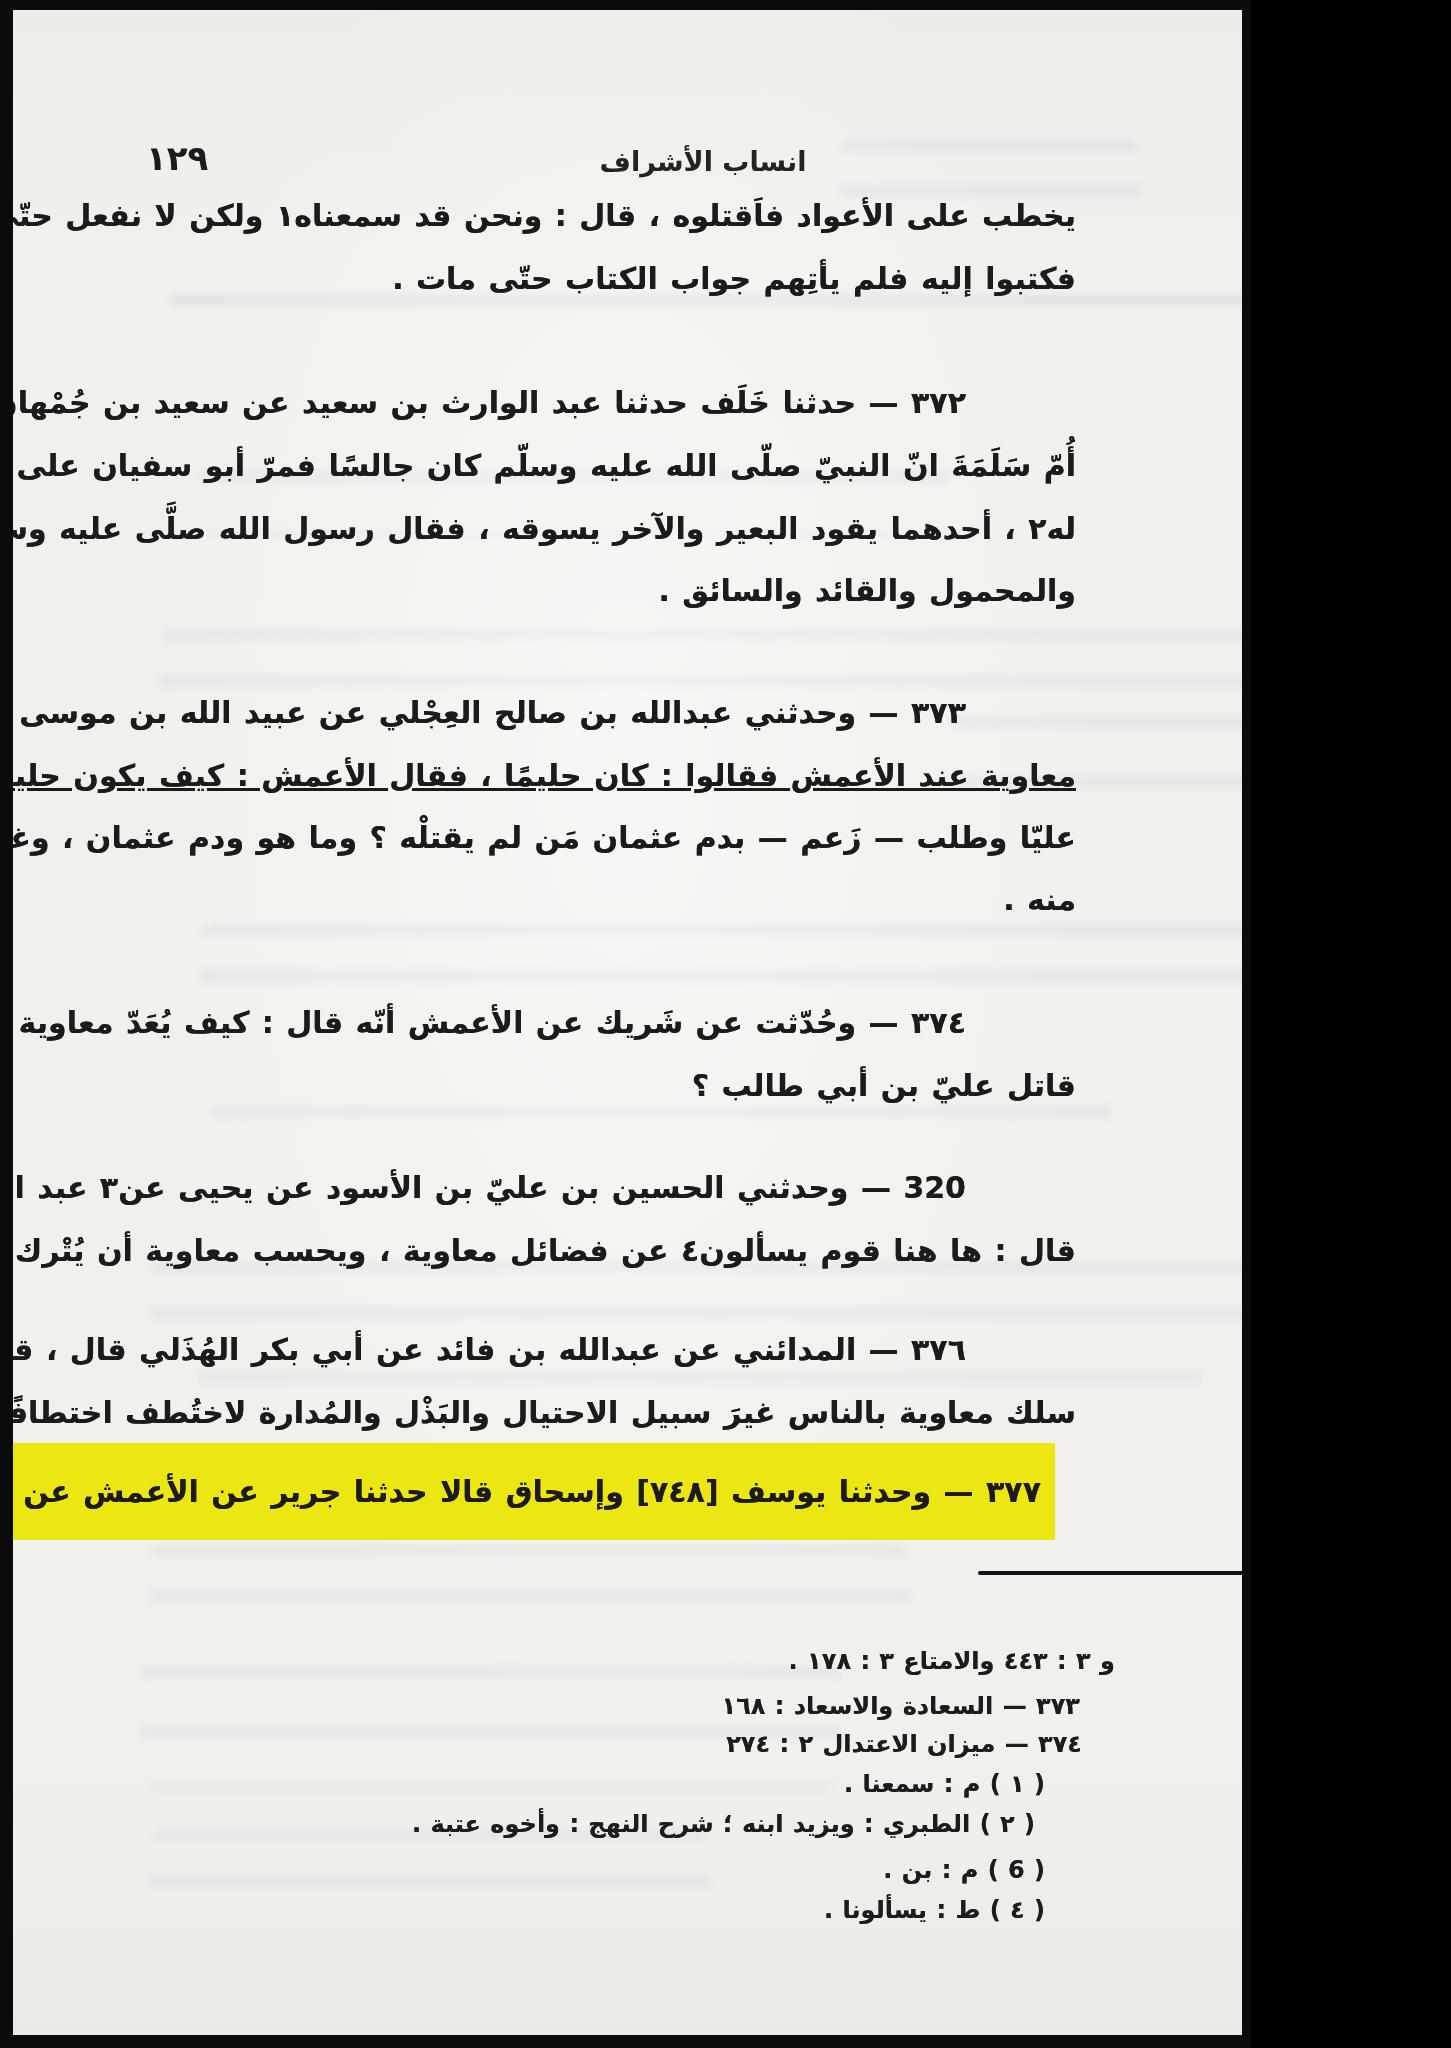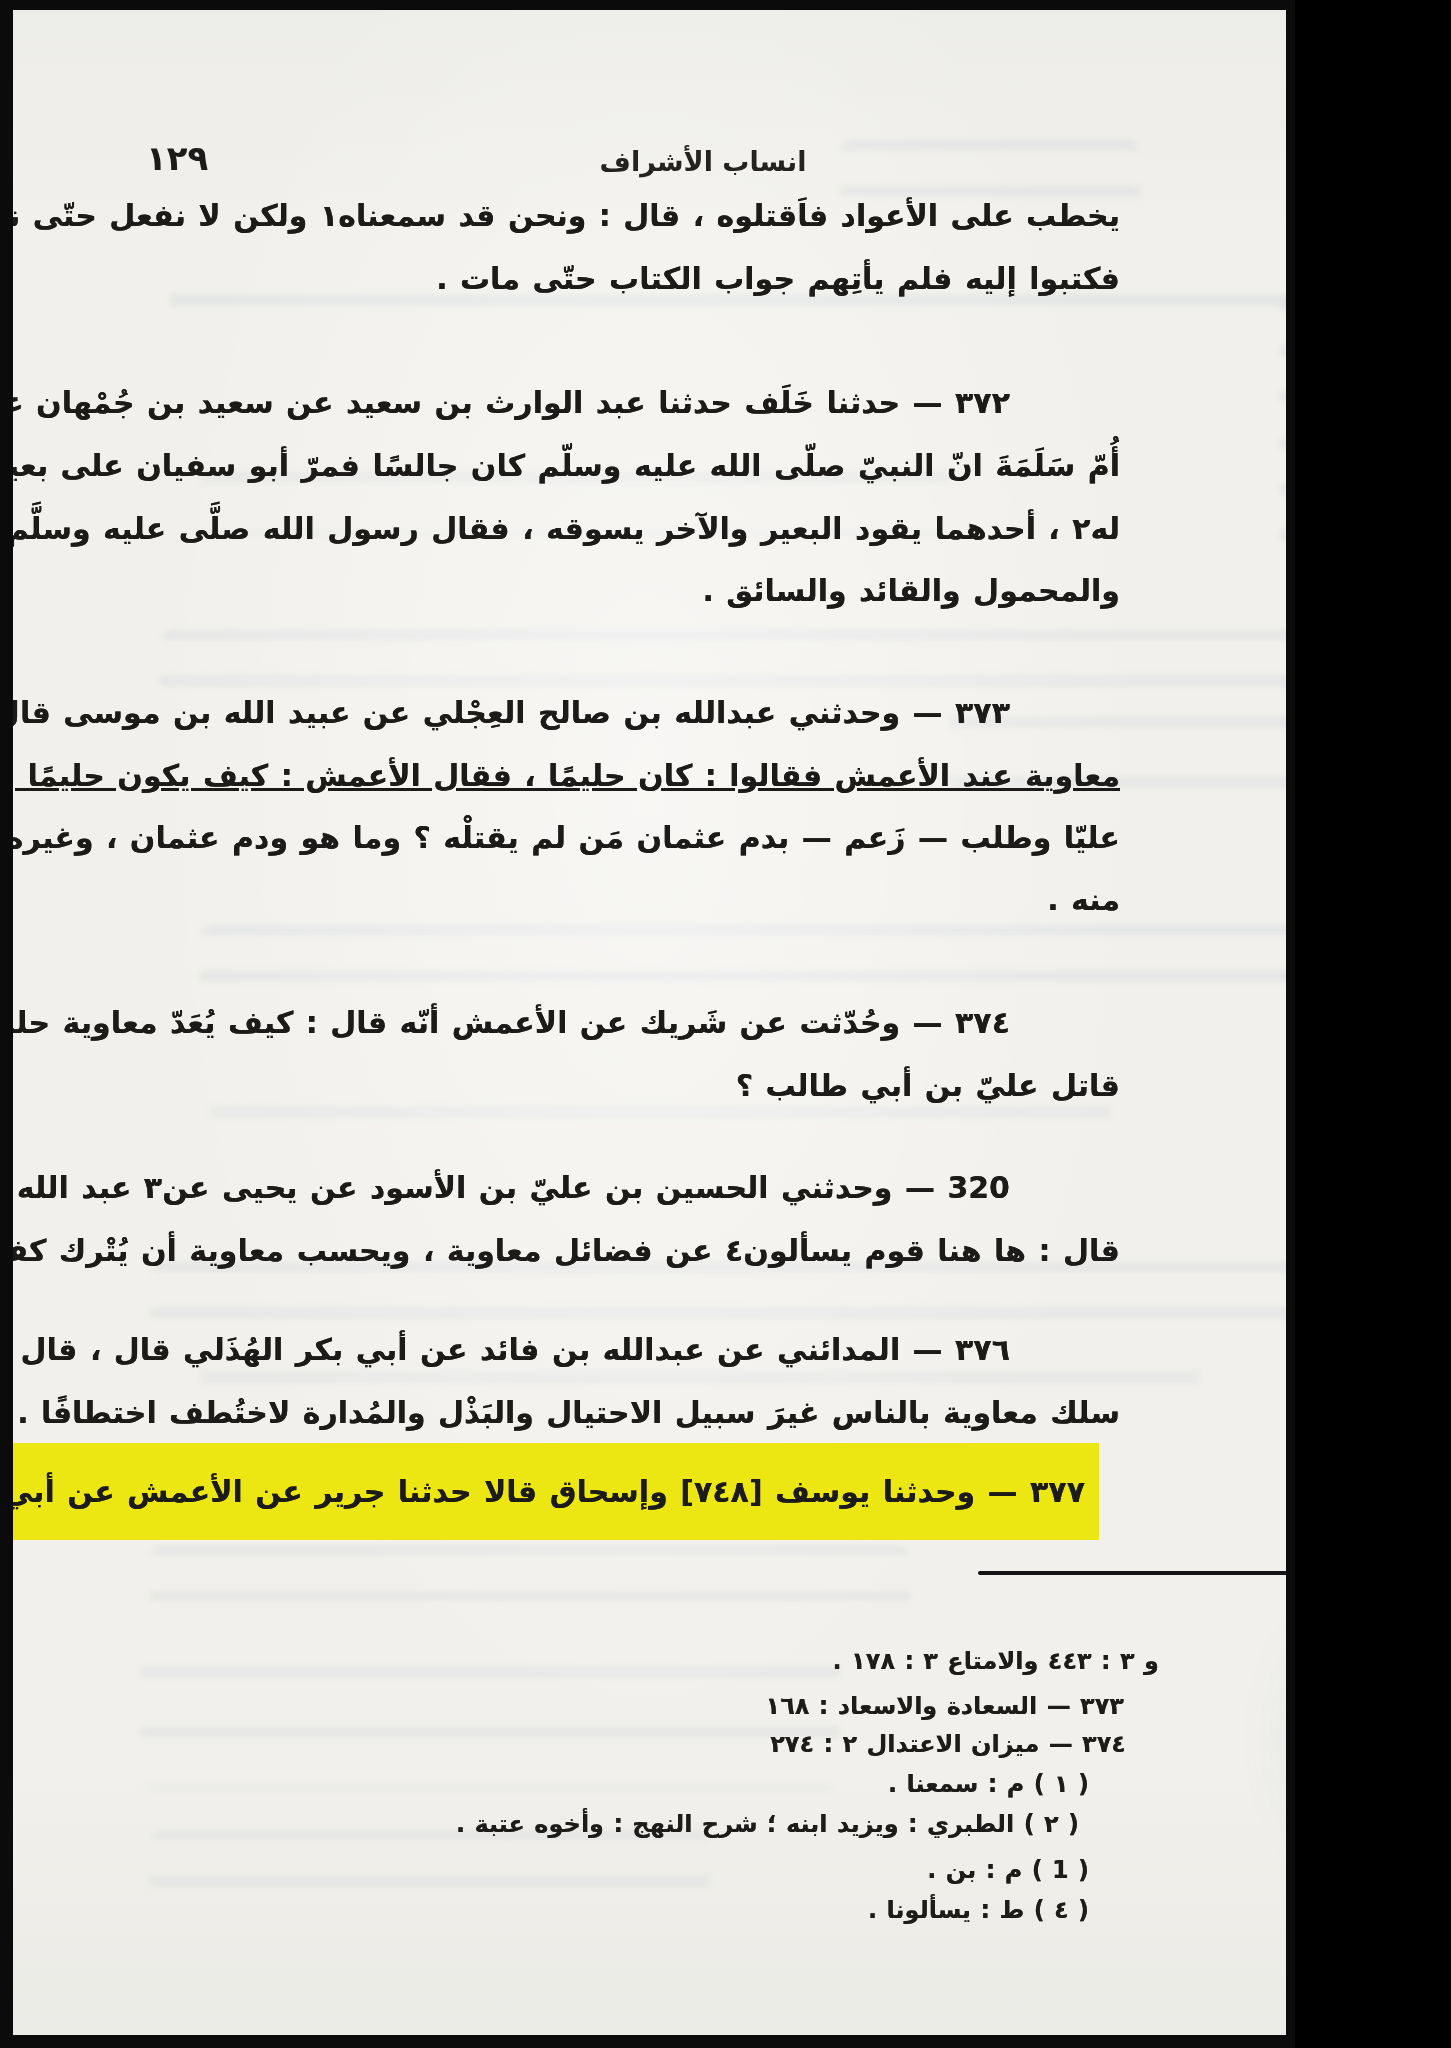--- a/index.html
+++ b/index.html
@@ -1,20 +1,19 @@
 <!DOCTYPE html>
 <html lang="ar"><head>
 <meta charset="utf-8">
 <style>
   html,body{margin:0;padding:0;background:#000;}
   .canvas{
     position:relative;width:1251px;height:2048px;overflow:hidden;
     background:#f1f0ec;
     font-family:"DejaVu Sans",sans-serif;
-    padding-left:44px;
   }
   .paper-tint{
     position:absolute;inset:0;pointer-events:none;
     background:radial-gradient(ellipse at 50% 38%, rgba(255,255,255,.45) 0%, rgba(255,255,255,0) 55%),
                linear-gradient(180deg, rgba(222,224,220,.25) 0%, rgba(255,255,255,0) 12%, rgba(255,255,255,0) 86%, rgba(219,221,216,.3) 100%);
   }
   .frame{position:absolute;background:#0b0b0b;}
   .frame.top{left:0;top:0;width:100%;height:10px;}
   .frame.bottom{left:0;bottom:0;width:100%;height:13px;}
   .frame.left{left:0;top:0;width:13px;height:100%;}
@@ -107,21 +106,21 @@
     <div class="tline">٣٧٧ —  وحدثنا يوسف [٧٤٨] وإسحاق قالا حدثنا جرير عن الأعمش عن أبي</div>
   </div>
 
   <div class="footnote-rule"></div>
 
   <div class="fline" style="top:1643px;right:136px;">و ٣ : ٤٤٣ والامتاع ٣ : ١٧٨ .</div>
   <div class="fline" style="top:1688px;right:171px;">٣٧٣ — السعادة والاسعاد : ١٦٨</div>
   <div class="fline" style="top:1726px;right:169px;margin-left:30px;">٣٧٤ — ميزان الاعتدال ٢ : ٢٧٤</div>
   <div class="fline" style="top:1766px;right:206px;">( ١ ) م : سمعنا .</div>
   <div class="fline" style="top:1806px;right:216px;margin-left:27px;">( ٢ ) الطبري : ويزيد ابنه ؛ شرح النهج : وأخوه عتبة .</div>
-  <div class="fline" style="top:1852px;right:206px;">( 1 ) م : بن .</div>
+  <div class="fline" style="top:1852px;right:206px;">( 6 ) م : بن .</div>
   <div class="fline" style="top:1892px;right:206px;">( ٤ ) ط : يسألونا .</div>
 
   <div class="frame top"></div>
   <div class="frame bottom"></div>
   <div class="frame left"></div>
   <div class="frame right"></div>
 
 </div>
 
 </body></html>

